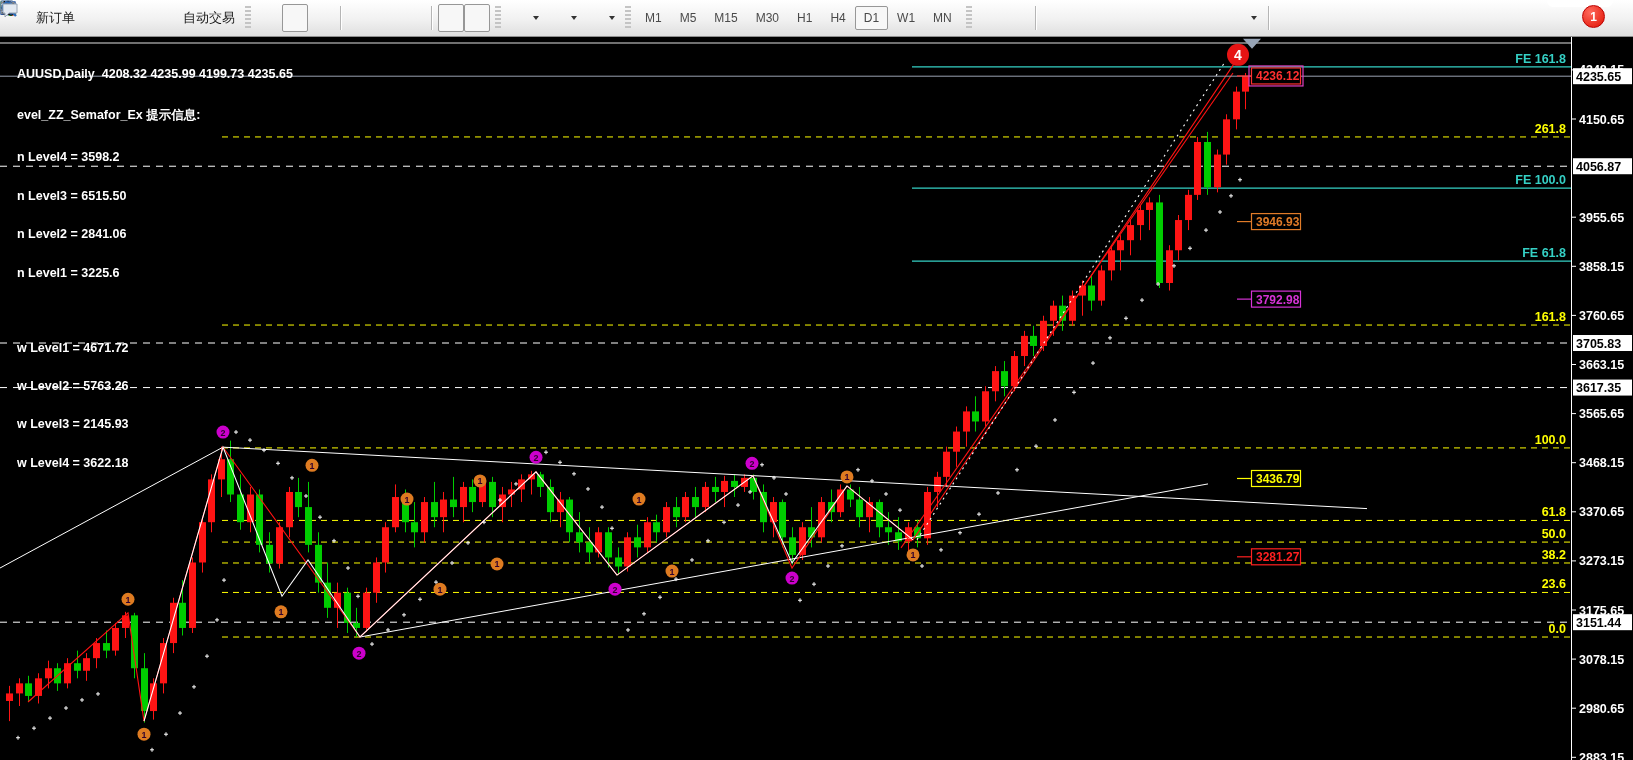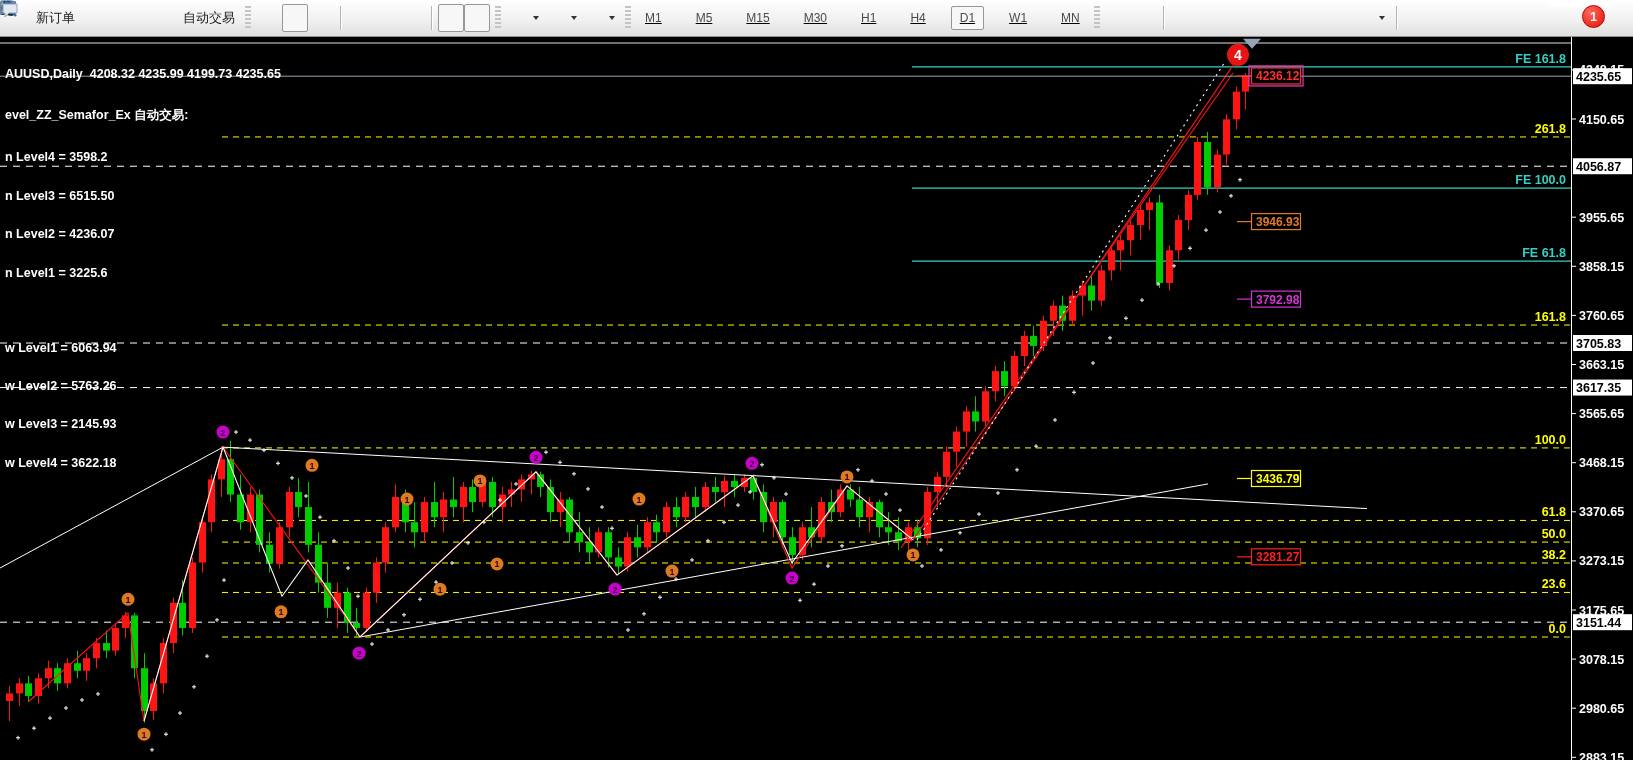--- a/index.html
+++ b/index.html
@@ -20,21 +20,21 @@
   .tf.active{border:1px solid #979797;background:#f7f7f7;}
   .caret{width:0;height:0;border-left:3px solid transparent;border-right:3px solid transparent;
      border-top:4px solid #333;display:inline-block;margin-left:2px;}
   .icon16{width:16px;height:16px;display:inline-block;}
   .spacer{flex:1;}
   .badge{position:absolute;top:5px;right:28px;width:21px;height:21px;border-radius:50%;
      background:radial-gradient(circle at 35% 30%, #ff6a5e,#e01000);color:#fff;font-size:12px;font-weight:bold;
      display:flex;align-items:center;justify-content:center;z-index:12;border:1px solid #b00;}
   .winpill{position:absolute;top:-5px;right:20px;width:66px;height:12px;background:#fff;border-radius:6px;z-index:11;}
   
-  .title-block{position:absolute;left:5px;top:42px;z-index:3;color:#fff;font-weight:bold;
+  .title-block{position:absolute;left:17px;top:42px;z-index:3;color:#fff;font-weight:bold;
      font-size:12.5px;line-height:12.8px;white-space:pre;}
   .title-block .l1{margin-bottom:3px;}
   .title-block .l2{margin-bottom:4px;}
   .title-block .gap{height:11px;}
   svg{position:absolute;left:0;top:0;z-index:1;}
 </style>
 </head>
 <body>
 
 <svg id="chart-svg" width="1633" height="760">
@@ -585,21 +585,21 @@
     <span class="icon16">
       <svg width="16" height="16">
           <rect x="1" y="3" width="14" height="10" fill="#eef4fb" stroke="#6b87ab"></rect>
           <polyline points="3,10 6,6 9,8 13,5" fill="none" stroke="#cf3b14"></polyline>
           <polyline points="3,11.5 7,9 13,10.5" fill="none" stroke="#2fae3e"></polyline>
         </svg>
     </span>
       <span class="caret"></span>
   </button>
   <span class="grip"></span>
-  <span id="tf-box" style="display:inline-flex;gap:16px;text-decoration:underline;">
+  <span id="tf-box" style="display:inline-flex;gap:0;">
       <button class="tf">M1</button>
       <button class="tf">M5</button>
       <button class="tf">M15</button>
       <button class="tf">M30</button>
       <button class="tf">H1</button>
       <button class="tf">H4</button>
       <button class="tf active">D1</button>
       <button class="tf">W1</button>
       <button class="tf">MN</button>
     </span>
@@ -702,23 +702,23 @@
           <path d="M3 4 h14 v9 h-8 l-4 4 v-4 h-2 z" fill="#e3e9f1" stroke="#96a3b4"></path>
         </svg>
     </span>
   </button>
 </div>
 <div class="winpill"></div>
 <div class="badge">1</div>
 
 <div class="title-block">
   <div class="l1">AUUSD,Daily  4208.32 4235.99 4199.73 4235.65</div>
-  <div class="l2">evel_ZZ_Semafor_Ex 自动交易:</div>
+  <div class="l2">evel_ZZ_Semafor_Ex 提示信息:</div>
   <div>n Level4 = 3598.2</div>
   <div>n Level3 = 6515.50</div>
-  <div>n Level2 = 4236.07</div>
+  <div>n Level2 = 2841.06</div>
   <div>n Level1 = 3225.6</div>
   <div class="gap"></div>
-  <div>w Level1 = 6063.94</div>
+  <div>w Level1 = 4671.72</div>
   <div>w Level2 = 5763.26</div>
   <div>w Level3 = 2145.93</div>
   <div>w Level4 = 3622.18</div>
 </div>
 
 </body></html>

